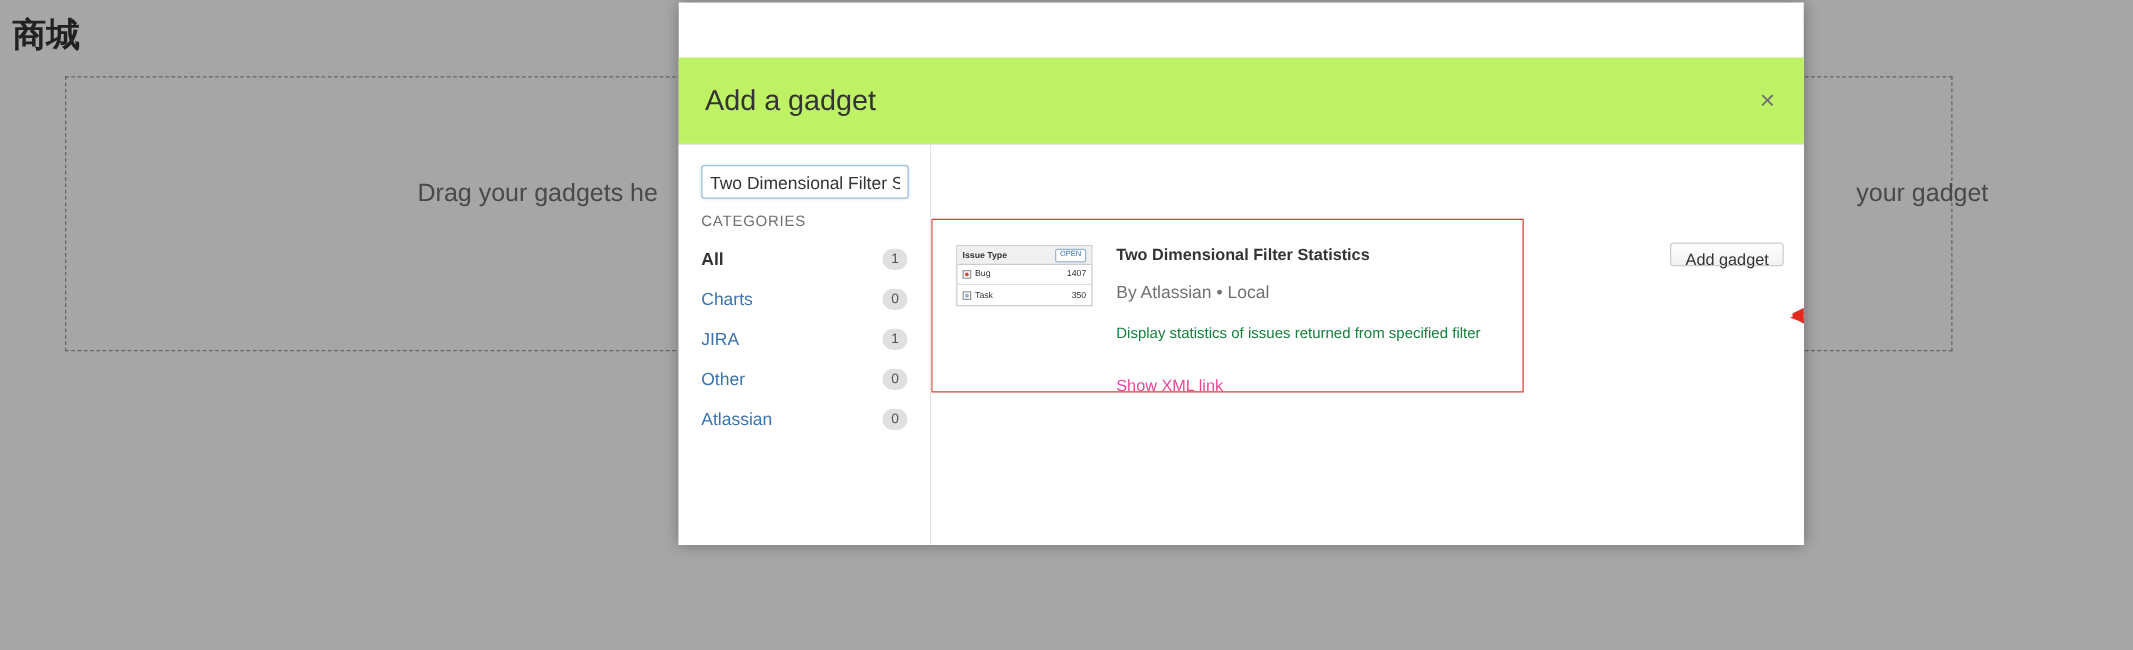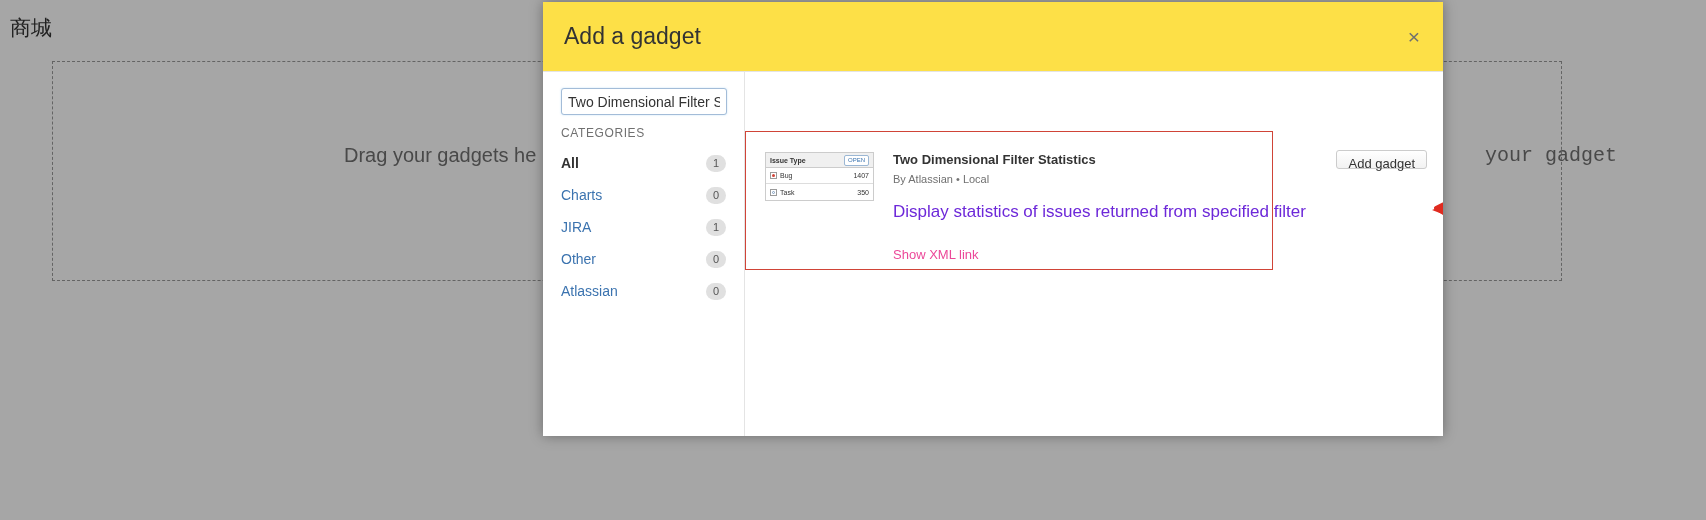--- a/index.html
+++ b/index.html
@@ -19,43 +19,44 @@
   
   #background-page {
     position: absolute;
     inset: 0;
     background: #ffffff;
   }
   #page-title {
     position: absolute;
     left: 10px;
     top: 14px;
-    font-size: 21px;
+    font-size: 27px;
     color: #333333;
     line-height: 28px;
     white-space: nowrap;
+    font-weight: bold;
   }
   #dropzone {
     position: absolute;
     left: 52px;
     top: 61px;
     width: 1510px;
     height: 220px;
     border: 1px dashed #9a9a9a;
     box-sizing: border-box;
   }
   .dropzone-text {
     position: absolute;
     top: 82px;
     font-size: 20px;
     color: #707070;
     white-space: nowrap;
   }
-  #dropzone-text-left  { left: 291px; }
-  #dropzone-text-right { left: 1432px; font-family: Liberation Mono, monospace; }
+  #dropzone-text-left  { left: 281px; }
+  #dropzone-text-right { left: 1432px; }
 
   
   #modal-veil {
     position: absolute;
     inset: 0;
     background: rgba(0,0,0,0.35);
   }
 
   
   #gadget-dialog {
@@ -65,27 +66,28 @@
     width: 900px;
     height: 434px;
     background: #ffffff;
     box-shadow: 0 0 12px rgba(0,0,0,0.35);
     box-sizing: border-box;
     display: flex;
     flex-direction: column;
   }
   #dialog-header {
     height: 70px;
-    background: #fde047;
+    background: #bef264;
     border-bottom: 1px solid #e4e4e4;
     display: flex;
     align-items: center;
     flex: 0 0 auto;
     position: relative;
     box-sizing: border-box;
+    margin-top: 44px;
   }
   #dialog-title {
     margin-left: 21px;
     font-size: 23px;
     color: #333333;
     font-weight: normal;
     line-height: 1;
   }
   #close-button {
     position: absolute;
@@ -179,21 +181,21 @@
     flex: 1 1 auto;
     position: relative;
     padding: 0;
     background: #ffffff;
     overflow: hidden;
   }
   #gadget-card {
     position: absolute;
     left: 0px;
     top: 59px;
-    width: 528px;
+    width: 474px;
     height: 139px;
     border: 1px solid #d04437;
     box-sizing: border-box;
     display: flex;
     align-items: flex-start;
     padding: 19px 0 0 19px;
     background: #ffffff;
   }
 
   
@@ -279,28 +281,28 @@
     flex: 1 1 auto;
     padding-top: 0px;
   }
   #gadget-name {
     font-size: 13px;
     font-weight: bold;
     color: #333333;
     line-height: 17px;
   }
   #gadget-author {
-    font-size: 11px;
+    font-size: 14px;
     color: #707070;
     line-height: 18px;
-    margin-top: 2px;
+    margin-top: 12px;
   }
   #gadget-description {
-    font-size: 17px;
-    color: #6d28d9;
+    font-size: 12px;
+    color: #15803d;
     line-height: 18px;
     margin-top: 15px;
     white-space: nowrap;
   }
   #show-xml-link {
     display: inline-block;
     font-size: 13px;
     color: #ec4899;
     margin-top: 26px;
     text-decoration: none;

